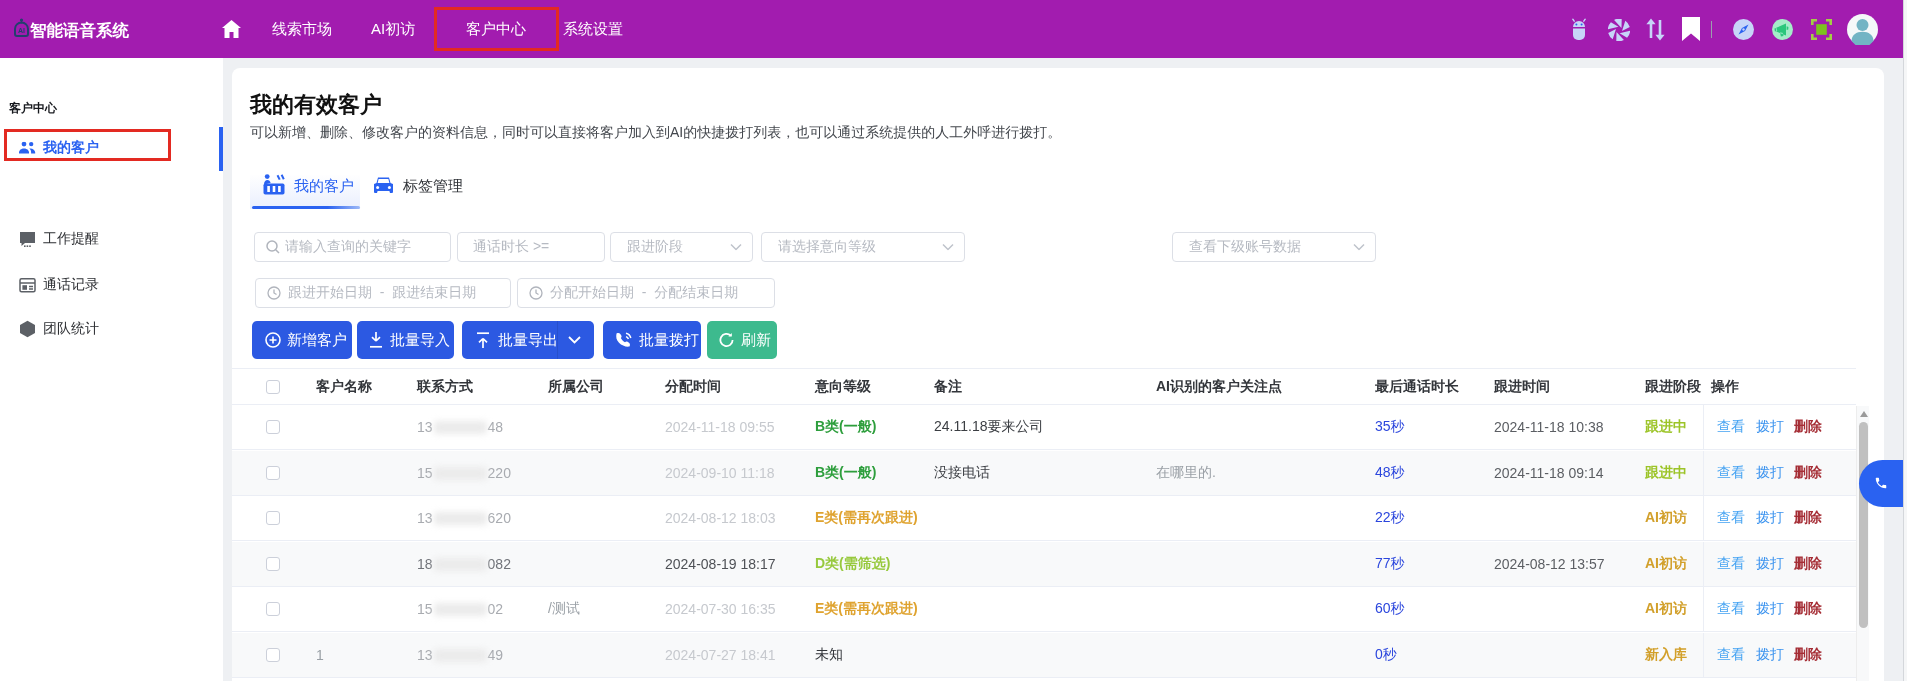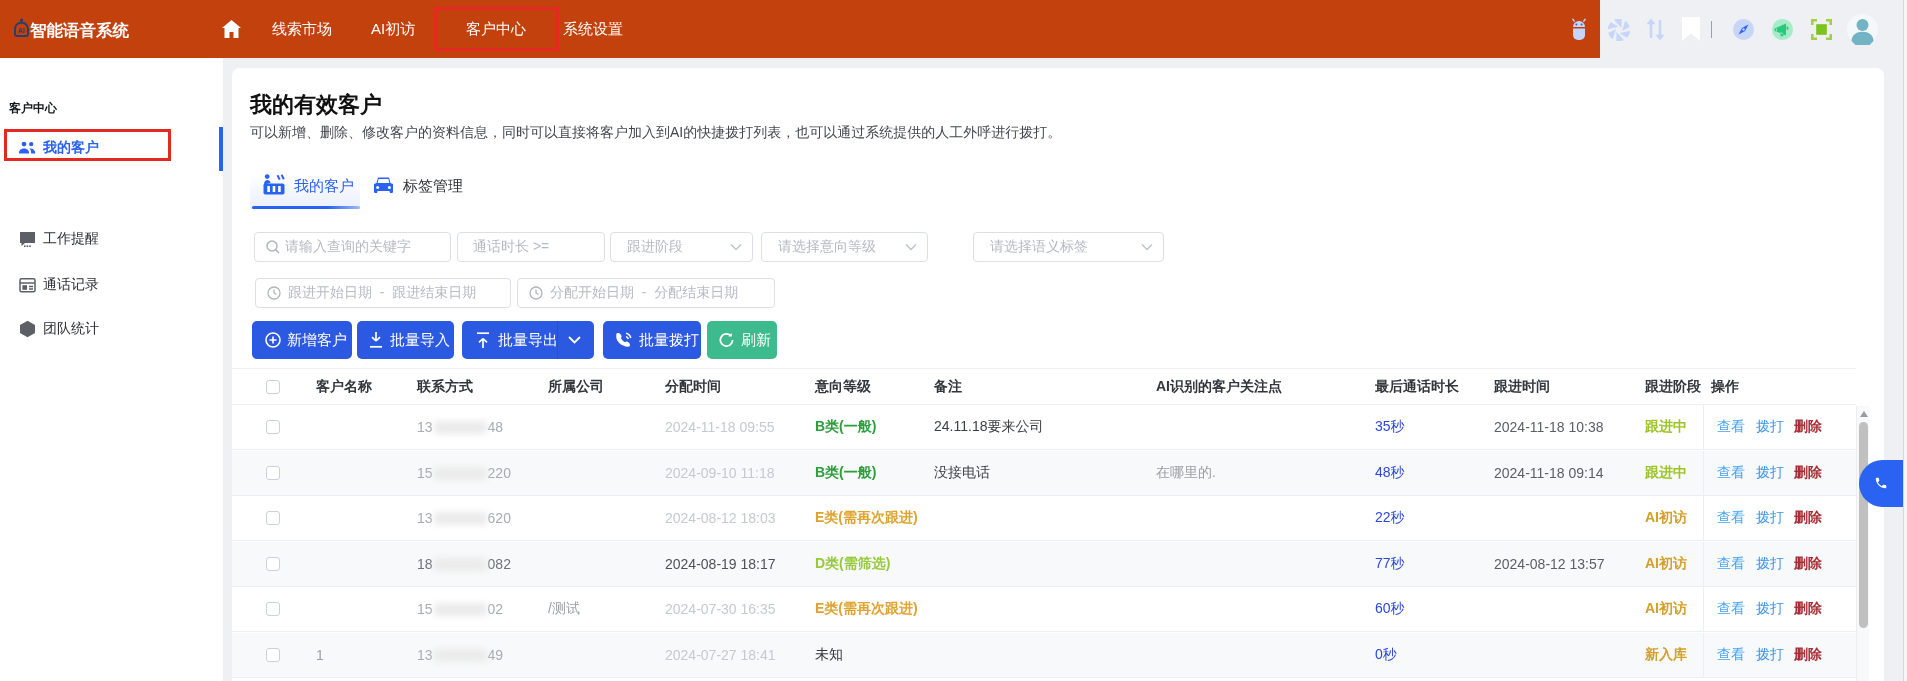--- a/index.html
+++ b/index.html
@@ -1,20 +1,20 @@
 <!DOCTYPE html>
 <html><head>
 <meta charset="utf-8">
 <style>
 *{margin:0;padding:0;box-sizing:border-box;}
 html,body{width:1907px;height:681px;overflow:hidden;}
 body{font-family:"Liberation Sans",sans-serif;background:#eef0f3;position:relative;}
 .abs{position:absolute;}
 
-#nav{position:absolute;left:0;top:0;width:1600px;height:58px;background:#c2410c;text-align:right;}
+#nav{position:absolute;left:0;top:0;width:1903px;height:58px;background:#a21caf;text-align:right;}
 #nav .ttl{position:absolute;left:30px;top:20px;color:#fff;font-size:16.5px;font-weight:700;}
 .navitem{position:absolute;top:0;height:58px;line-height:58px;color:#fff;font-size:15px;}
 #botbtn{position:absolute;left:679px;top:8px;width:146px;height:45px;background:#fff;border-radius:7px;}
 #botbtn .t{position:absolute;left:33px;top:14px;font-size:15px;color:#2a62f1;}
 #botbtn .z{position:absolute;left:127px;top:13px;font-size:16px;font-weight:700;color:#2a62f1;}
 
 .redbox{position:absolute;border:3px solid #e32a22;background:transparent;}
 
 #side{position:absolute;left:0;top:58px;width:223px;height:623px;background:#fff;}
 #side .cap{position:absolute;left:9px;top:42px;font-size:12px;font-weight:700;color:#16181d;}
@@ -198,28 +198,28 @@
   </div>
   <div class="fin" style="left:225px;top:164px;width:148px;">
       <span class="ph" style="left:15px;">通话时长 &gt;=</span>
     </div>
   <div class="fin" style="left:378px;top:164px;width:143px;">
       <span class="ph" style="left:16px;">跟进阶段</span>
     <svg class="car" width="12" height="7" viewBox="0 0 12 7">
         <path d="M1 1l5 5 5-5" fill="none" stroke="#bfc3cb" stroke-width="1.5"></path>
       </svg>
     </div>
-  <div class="fin" style="left:529px;top:164px;width:167px;">
+  <div class="fin" style="left:529px;top:164px;width:204px;">
       <span class="ph" style="left:16px;">请选择意向等级</span>
     <svg class="car" width="12" height="7" viewBox="0 0 12 7">
         <path d="M1 1l5 5 5-5" fill="none" stroke="#bfc3cb" stroke-width="1.5"></path>
       </svg>
     </div>
-  <div class="fin" style="left:741px;top:164px;width:191px;">
-      <span class="ph" style="left:16px;">请选择语义标签</span>
+  <div class="fin" style="left:940px;top:164px;width:204px;">
+      <span class="ph" style="left:16px;">查看下级账号数据</span>
     <svg class="car" width="12" height="7" viewBox="0 0 12 7">
         <path d="M1 1l5 5 5-5" fill="none" stroke="#bfc3cb" stroke-width="1.5"></path>
       </svg>
     </div>
   <div class="fin" style="left:23px;top:210px;width:256px;">
     <svg class="lead" width="14" height="14" viewBox="0 0 14 14">
         <circle cx="7" cy="7" r="6" fill="none" stroke="#b0b4bc" stroke-width="1.3"></circle>
         <path d="M7 3.5V7l2.5 1.5" fill="none" stroke="#b0b4bc" stroke-width="1.3"></path>
       </svg>
     <span class="ph" style="left:32px;">跟进开始日期&nbsp;&nbsp;-&nbsp;&nbsp;跟进结束日期</span>

